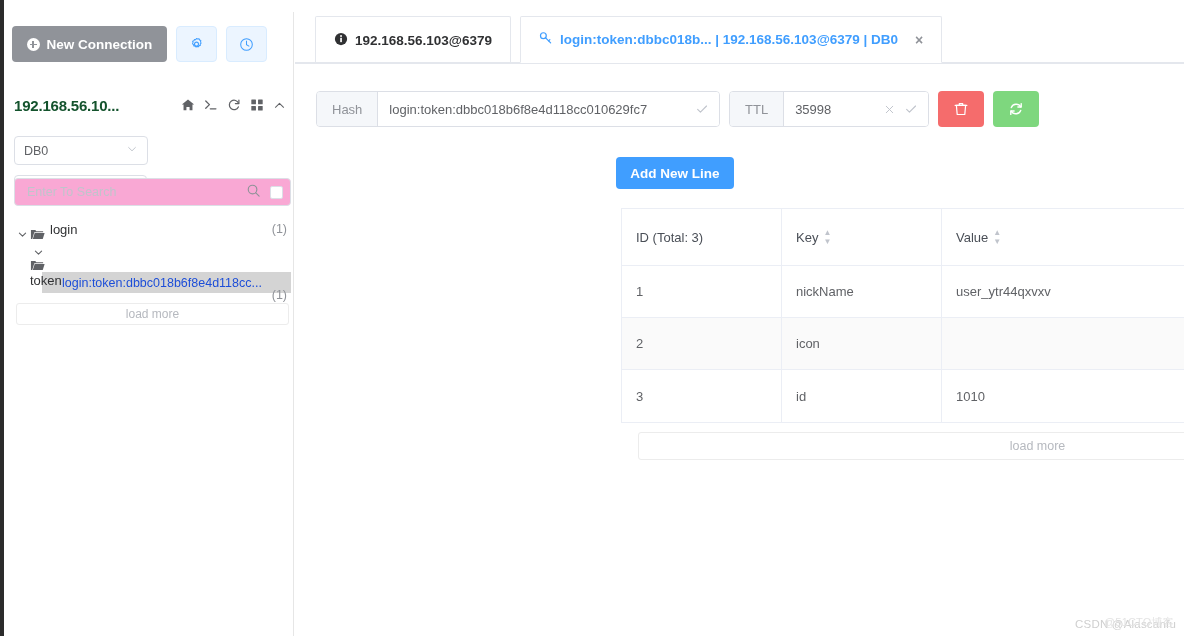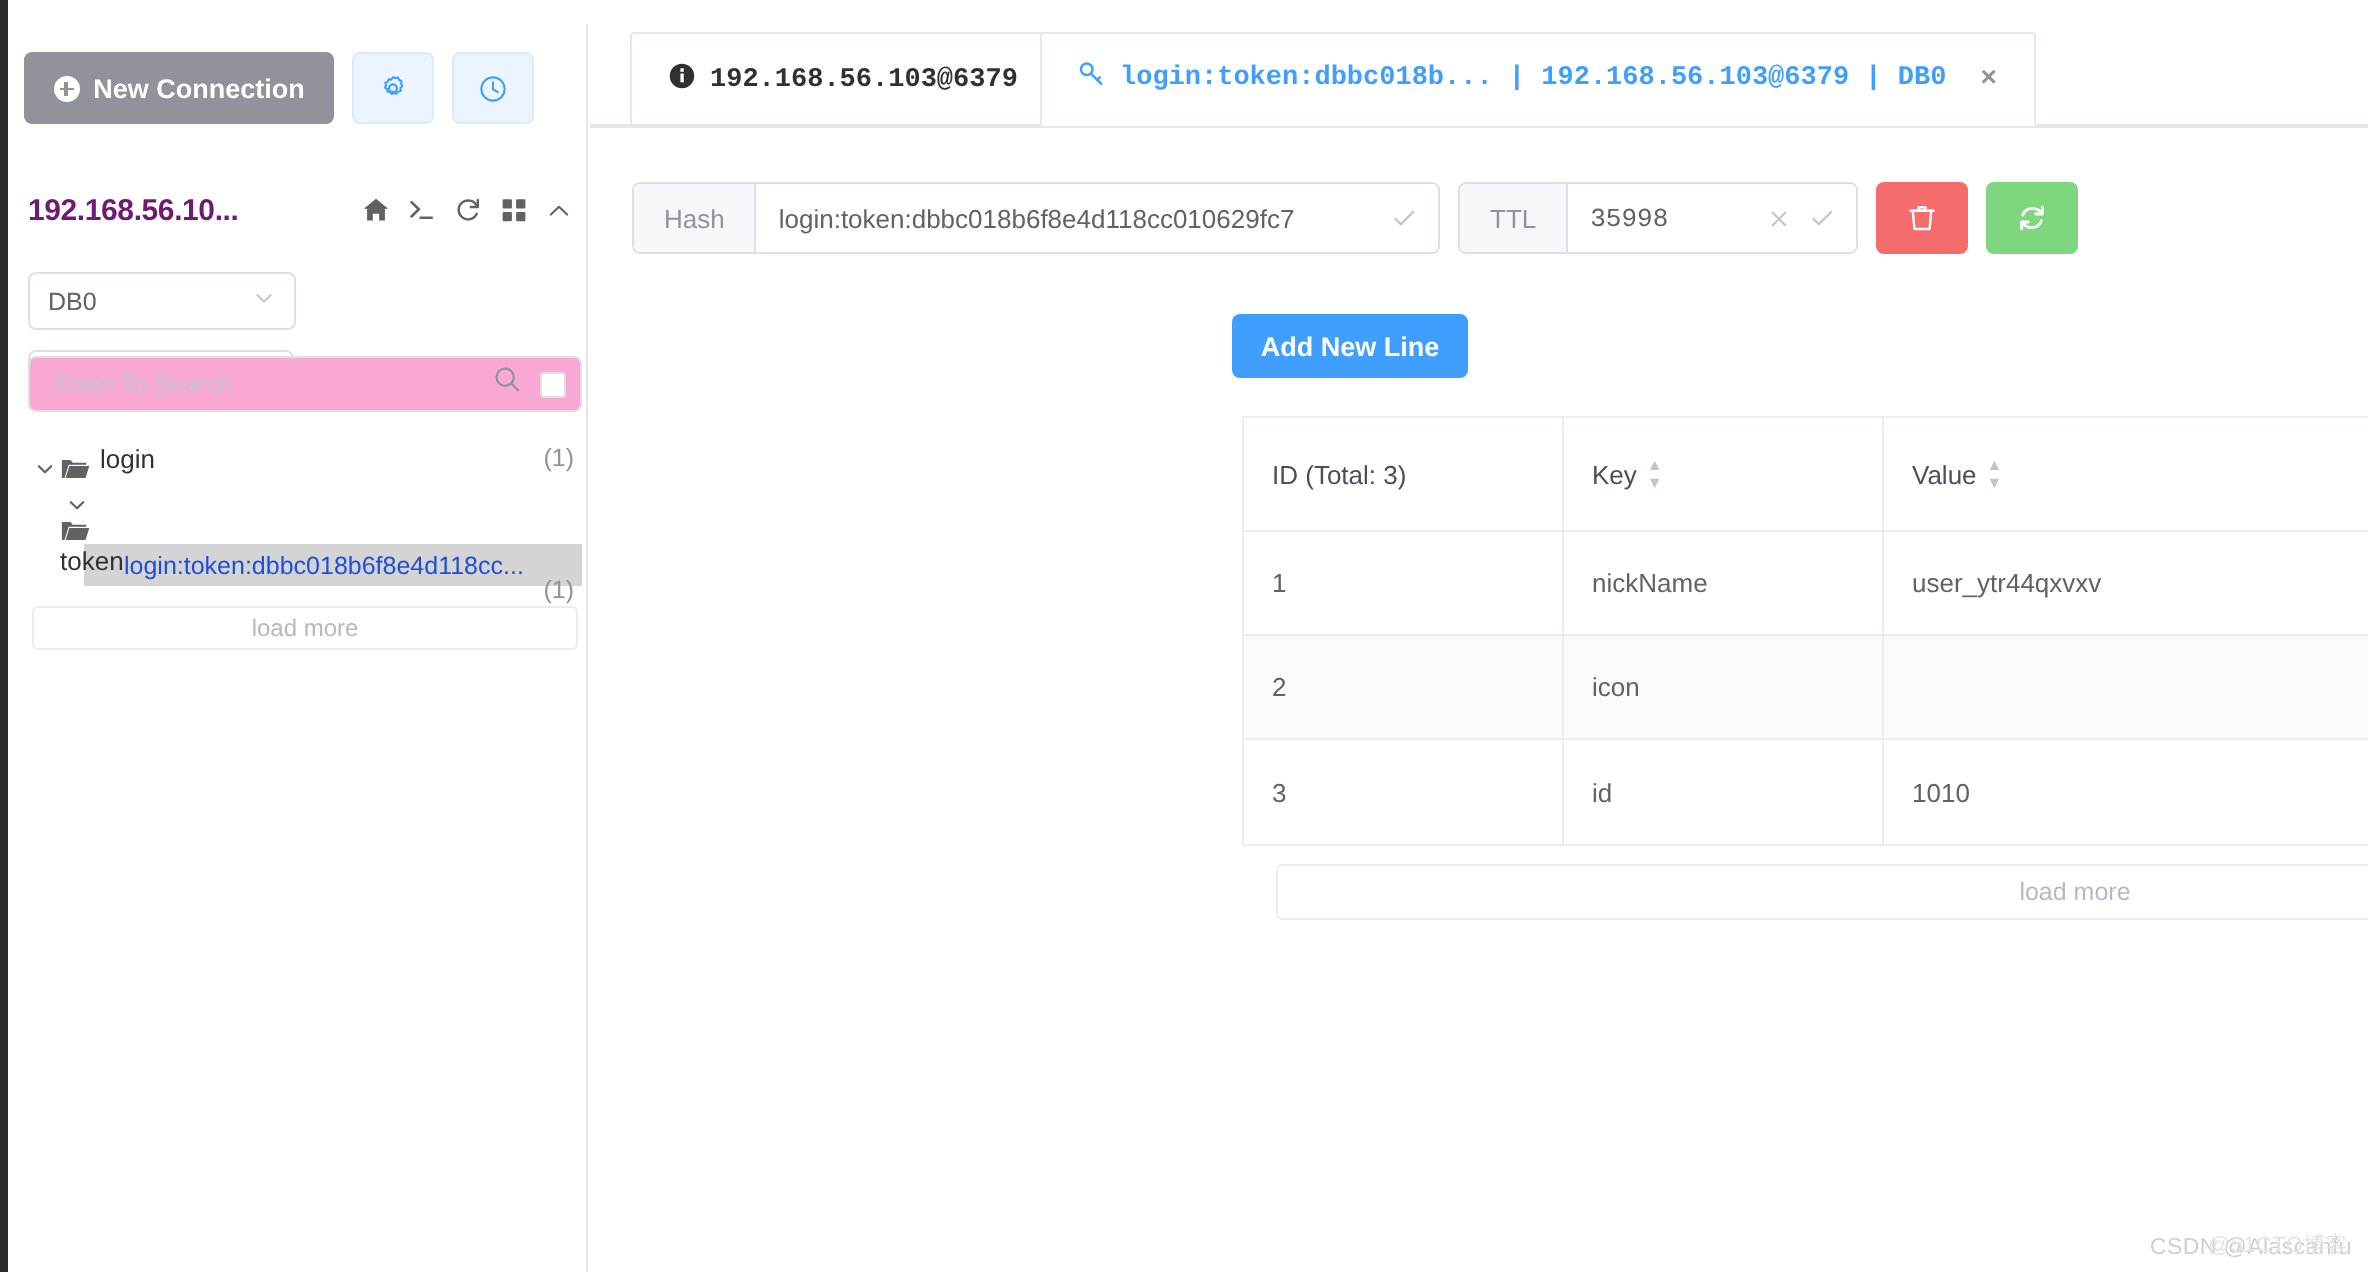--- a/index.html
+++ b/index.html
@@ -82,21 +82,21 @@
 
   .host-row {
     position: absolute;
     left: 10px; top: 80px;
     width: 272px; height: 26px;
     display: flex; align-items: center;
   }
   .host-name {
     font-size: 15px;
     font-weight: bold;
-    color: #701a75;
+    color: #14532d;
     letter-spacing: -0.2px;
   }
   .host-tools {
     margin-left: auto;
     display: flex; align-items: center;
     gap: 9px;
     color: #606266;
   }
   .host-tools .ht { cursor: pointer; display: flex; align-items: center; }
 
@@ -225,21 +225,20 @@
     position: absolute;
     left: 295px; top: 0;
     width: 889px; height: 636px;
     background: #ffffff;
   }
   .tabbar {
     position: absolute;
     left: 0; top: 0;
     width: 889px; height: 64px;
     border-bottom: 1px solid #e4e7ed;
-    font-family: Liberation Mono, monospace;
   }
   .tab {
     position: absolute;
     top: 16px;
     height: 47px;
     border: 1px solid #e4e7ed;
     border-bottom: none;
     background: #ffffff;
     display: flex; align-items: center;
     gap: 7px;
@@ -292,21 +291,21 @@
     color: #606266;
     gap: 8px;
     background: #fff;
   }
   .ig .fld .txt { white-space: nowrap; }
   .ig .ico { color: #c0c4cc; font-size: 14px; display: flex; align-items: center; }
   .ig.hash { width: 404px; }
   .ig.hash .fld { flex: 1; justify-content: space-between; }
   .ig.ttl { width: 200px; }
   .ig.ttl .fld { flex: 1; }
-  .ig.ttl .val { flex: 1; font-family: Liberation Mono, monospace; }
+  .ig.ttl .val { flex: 1; }
 
   .sqbtn {
     width: 46px; height: 36px;
     border: none; border-radius: 4px;
     display: flex; align-items: center; justify-content: center;
     cursor: pointer;
   }
   .sqbtn.del { background: #f56c6c; }
   .sqbtn.ref { background: #7ed77e; }
 

